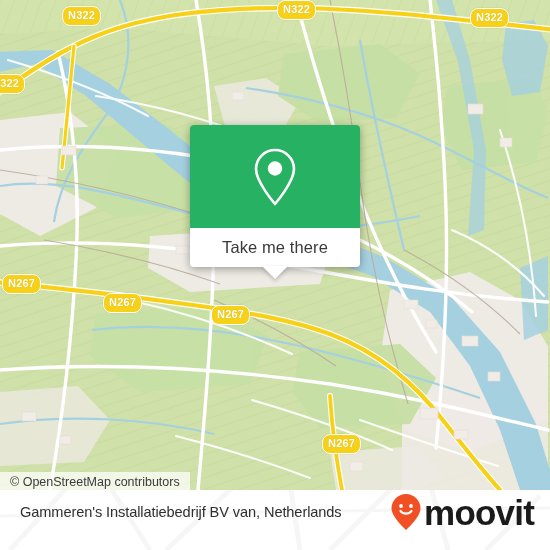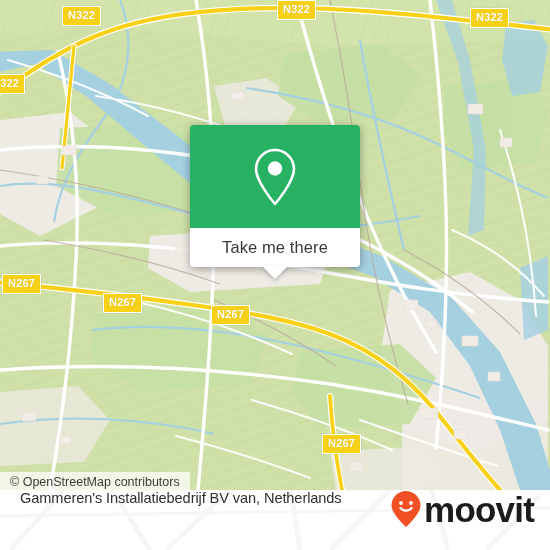--- a/index.html
+++ b/index.html
@@ -18,21 +18,21 @@
     background: #e9e5dd;
     overflow: hidden;
   }
   .map-svg { position: absolute; left:0; top:0; width:550px; height:490px; display:block; }
 
   
   .shield {
     position: absolute;
     background: #f7d117;
     border: 1.5px solid #ffffff;
-    border-radius: 0;
+    border-radius: 8px;
     color: #ffffff;
     font-size: 11px;
     font-weight: bold;
     letter-spacing: .2px;
     line-height: 1;
     padding: 3px 5px 4px 5px;
     text-shadow: 0 0 1px rgba(120,90,0,.35);
     white-space: nowrap;
     box-shadow: 0 0 0 .5px rgba(0,0,0,.06);
   }
@@ -89,21 +89,21 @@
     white-space: nowrap;
   }
 
   
   .footer {
     position: absolute;
     left: 0; top: 490px;
     width: 550px; height: 60px;
     background: #ffffff;
     display: flex;
-    align-items: flex-start;
+    align-items: center;
     justify-content: space-between;
     padding: 0 16px 16px 20px;
     overflow: hidden;
   }
   .footer-watermark {
     position: absolute; left: 0; top: 0; width: 550px; height: 60px;
     opacity: .5; pointer-events: none;
   }
   .footer-title {
     position: relative;

